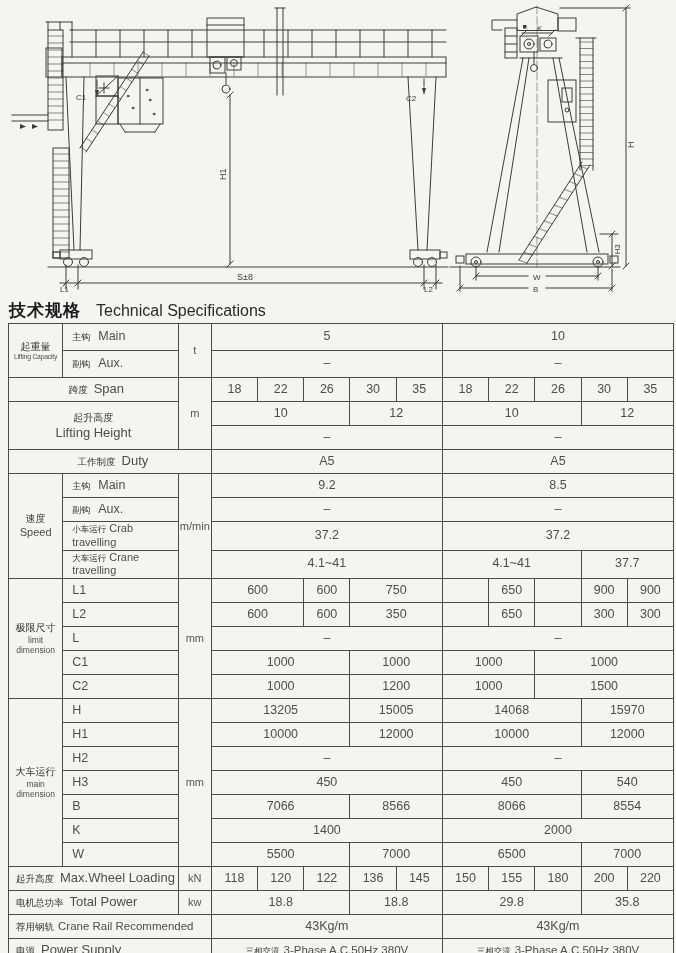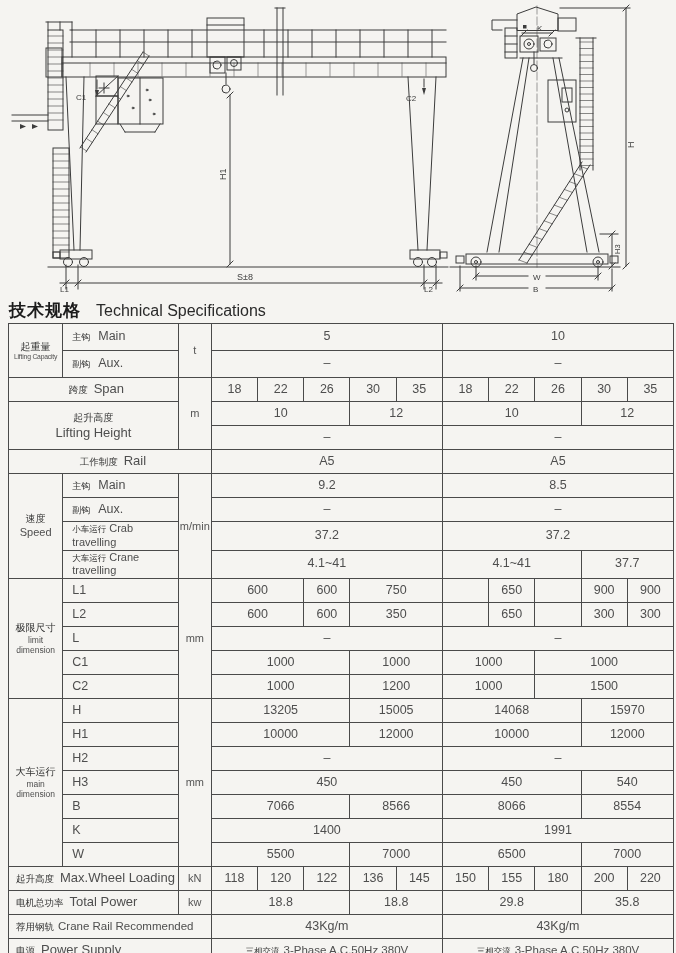--- a/index.html
+++ b/index.html
@@ -369,21 +369,21 @@
           <td colspan="3">10</td>
           <td colspan="2">12</td>
           <td colspan="3">10</td>
           <td colspan="2">12</td>
         </tr>
         <tr>
           <td colspan="5">–</td>
           <td colspan="5">–</td>
         </tr>
         <tr>
-          <td colspan="3" class="rowlab ctr"><span class="zh">工作制度</span><span class="en">Rail</span></td>
+          <td colspan="3" class="rowlab ctr"><span class="zh">工作制度</span><span class="en">Duty</span></td>
           <td colspan="5">A5</td>
           <td colspan="5">A5</td>
         </tr>
         <tr>
           <td rowspan="4" class="sec spd">
             <span class="zh">速度</span>
             <span class="en">Speed</span>
           </td>
           <td class="sub"><span class="zh">主钩</span><span class="en">Main</span></td>
           <td rowspan="4" class="unit">m/min</td>
@@ -485,21 +485,21 @@
         <tr>
           <td class="sub">B</td>
           <td colspan="3">7066</td>
           <td colspan="2">8566</td>
           <td colspan="3">8066</td>
           <td colspan="2">8554</td>
         </tr>
         <tr>
           <td class="sub">K</td>
           <td colspan="5">1400</td>
-          <td colspan="5">1991</td>
+          <td colspan="5">2000</td>
         </tr>
         <tr>
           <td class="sub">W</td>
           <td colspan="3">5500</td>
           <td colspan="2">7000</td>
           <td colspan="3">6500</td>
           <td colspan="2">7000</td>
         </tr>
         <tr>
           <td colspan="2" class="rowlab"><span class="zh">起升高度</span><span class="en">Max.Wheel Loading</span></td>

